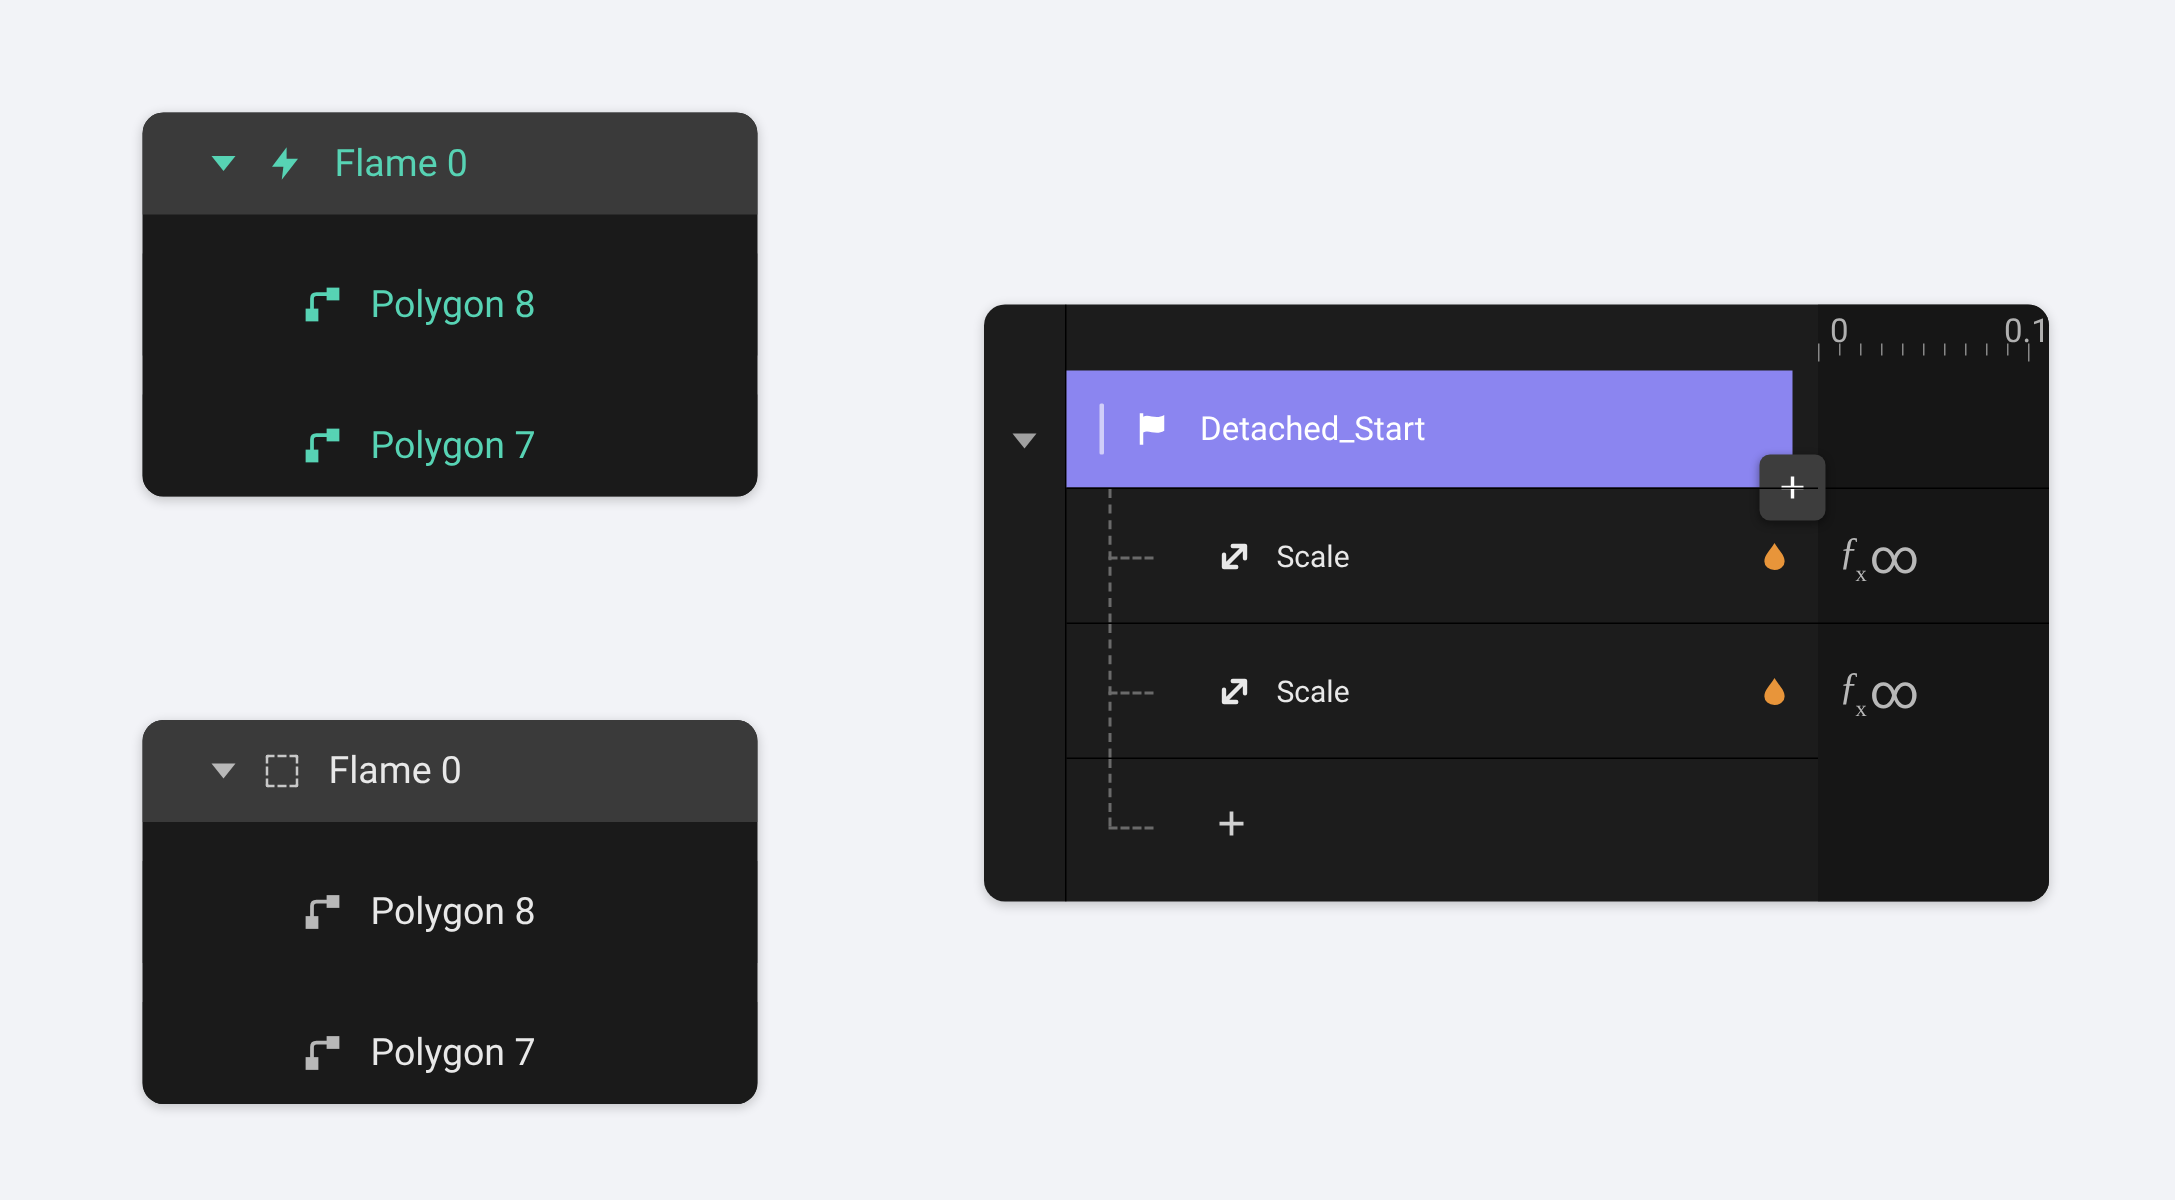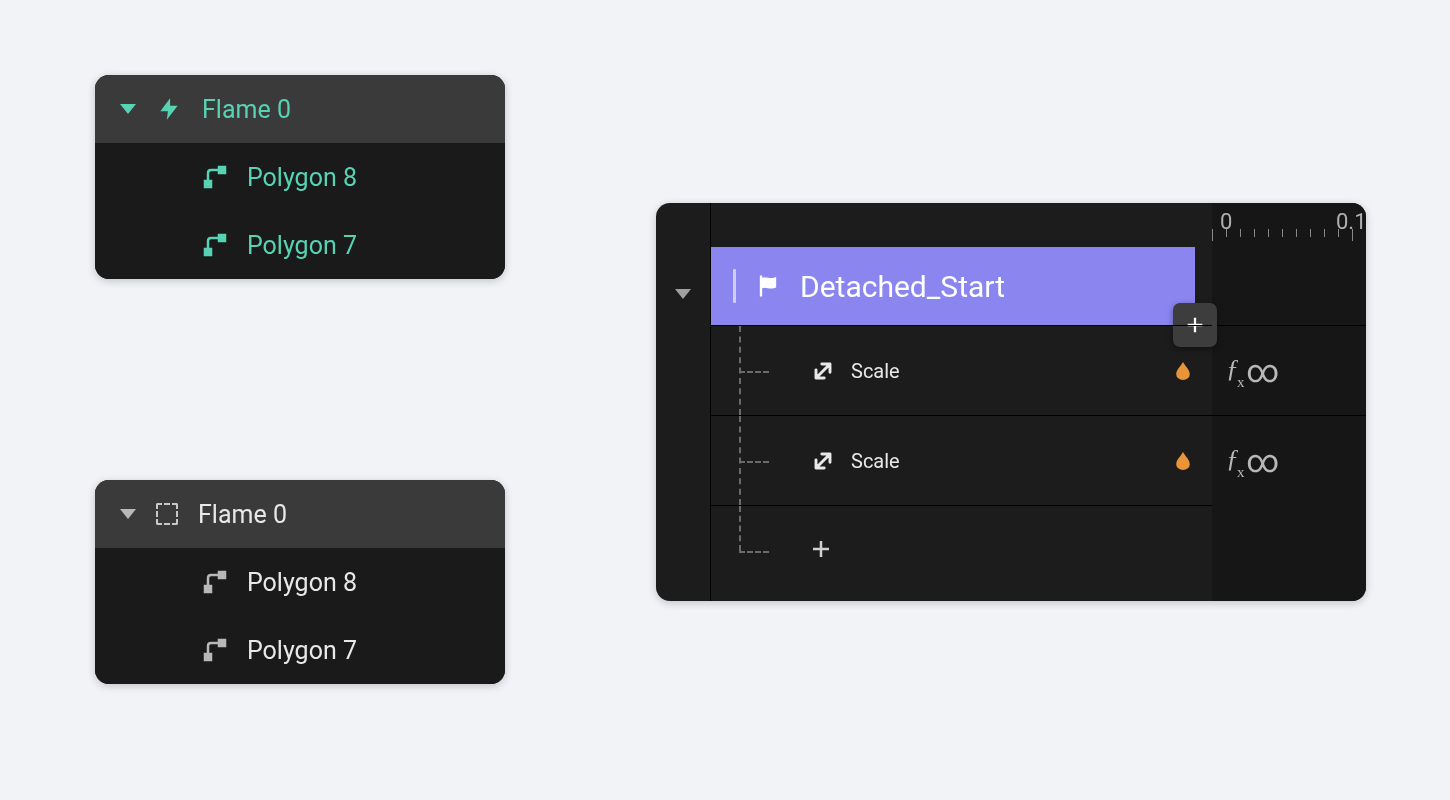--- a/index.html
+++ b/index.html
@@ -22,24 +22,24 @@
   
   .panel-a { left: 95px; top: 75px; width: 410px; }
   .panel-b { left: 95px; top: 480px; width: 410px; }
 
   .row {
     display: flex;
     align-items: center;
     height: 68px;
     font-size: 25px;
     gap: 20px;
-    padding-left: 25px;
+    padding-left: 46px;
   }
   .row.header { background: #3a3a3a; }
-  .row.child  { padding-left: 108px; background: #1a1a1a; }
+  .row.child  { padding-left: 108px; background: #1a1a1a; margin-top: 26px; }
 
   .teal { color: #57d3b4; }
   .white { color: #e8e8e8; }
   .grey  { color: #b8b8b8; }
 
   .caret-down {
     width: 0; height: 0;
     border-left: 8px solid transparent;
     border-right: 8px solid transparent;
     border-top: 10px solid currentColor;
@@ -63,21 +63,21 @@
   .c-left .caret-down { color:#a0a0a0; }
   .c-mid { flex:1; display:flex; flex-direction:column; position:relative; border-left:1px solid #000; }
   .c-right { width: 154px; background:#161616; }
 
   .track-header {
     background:#8b85f0;
     color:#fff;
     height:78px;
     display:flex;
     align-items:center;
-    font-size:30px;
+    font-size:22px;
     padding-left:22px;
     gap:18px;
     width: 484px;
     margin-top: 44px;
     position:relative;
   }
   .flag-icon svg { width:28px; height:28px; display:block; }
   .vbar { width:3px; height:34px; background:rgba(255,255,255,0.6); border-radius:1px; }
 
   .add-badge {

